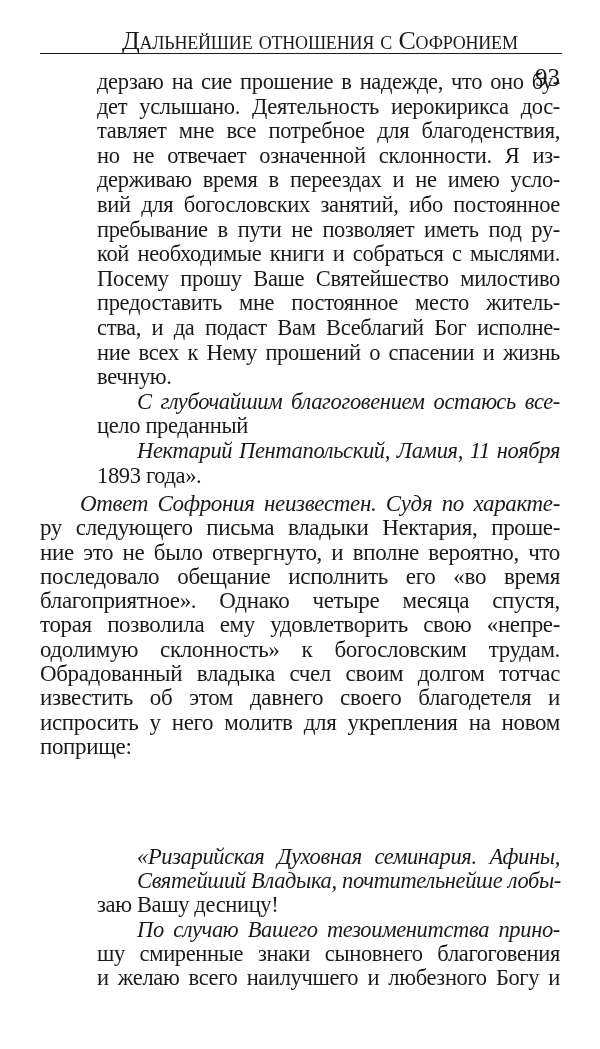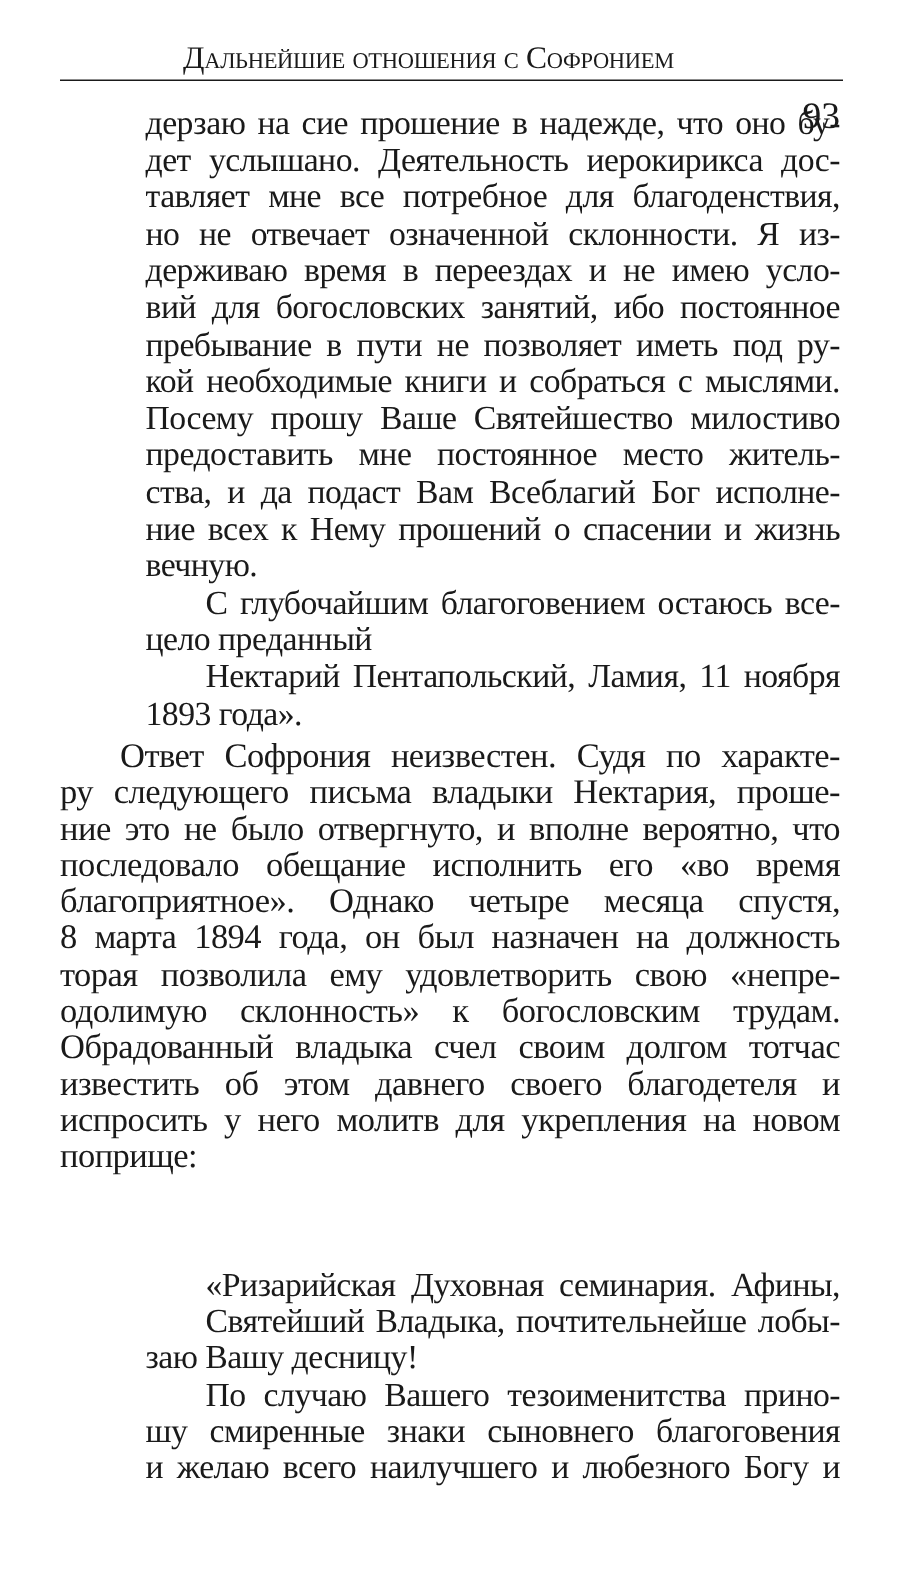--- a/index.html
+++ b/index.html
@@ -1,26 +1,26 @@
 <!DOCTYPE html>
 <html><head>
   <meta charset="utf-8">
   <style>
     html, body { margin: 0; padding: 0; background: #ffffff; }
     body { width: 600px; height: 1049px; position: relative; overflow: hidden; color: #1a1a1a;
            font-family: "Liberation Serif", "DejaVu Serif", serif; }
     .header { position: absolute; left: 40px; top: 22px; width: 522px; height: 31px; border-bottom: 1.5px solid #1a1a1a; }
-    .running-title { position: absolute; left: 82px; top: 4px; font-size: 21px; letter-spacing: -0.2px; font-variant: small-caps; white-space: nowrap; }
+    .running-title { position: absolute; left: 82px; top: 4px; font-size: 26px; letter-spacing: -0.2px; font-variant: small-caps; white-space: nowrap; }
     .page-number { position: absolute; right: 2px; top: 1px; font-size: 25px; font-family: Liberation Serif, serif; margin-top: 41px; }
     .block { position: absolute; font-size: 22.5px; line-height: 24.6px; letter-spacing: -0.35px; }
     .quote { left: 97px; width: 463px; }
     .main { left: 40px; width: 520px; }
     .line { display: block; white-space: nowrap; text-align: justify; text-align-last: justify; }
     .line.last { text-align-last: left; }
-    .indent { padding-left: 40px; }
+    .indent { padding-left: 40px; font-style: italic; }
   </style>
 </head>
 <body>
 
 <div class="header">
   <span class="running-title">Дальнейшие отношения с Софронием</span>
   <span class="page-number">93</span>
 </div>
 
 <div class="block quote" style="top:70px;">
@@ -42,21 +42,20 @@
   <span class="line indent">Нектарий Пентапольский, Ламия, 11 ноября</span>
   <span class="line last">1893 года».</span>
 </div>
 
 <div class="block main" style="top:492px; font-size:23px; line-height:24.3px;">
   <span class="line indent">Ответ Софрония неизвестен. Судя по характе-</span>
   <span class="line">ру следующего письма владыки Нектария, проше-</span>
   <span class="line">ние это не было отвергнуто, и вполне вероятно, что</span>
   <span class="line">последовало обещание исполнить его «во время</span>
   <span class="line">благоприятное». Однако четыре месяца спустя,</span>
-  <span class="line">8 марта 1894 года, он был назначен на должность</span>
   <span class="line">торая позволила ему удовлетворить свою «непре-</span>
   <span class="line">одолимую склонность» к богословским трудам.</span>
   <span class="line">Обрадованный владыка счел своим долгом тотчас</span>
   <span class="line">известить об этом давнего своего благодетеля и</span>
   <span class="line">испросить у него молитв для укрепления на новом</span>
   <span class="line last">поприще:</span>
 </div>
 
 <div class="block quote" style="top:845px; line-height:24.2px;">
   <span class="line indent">«Ризарийская Духовная семинария. Афины,</span>

